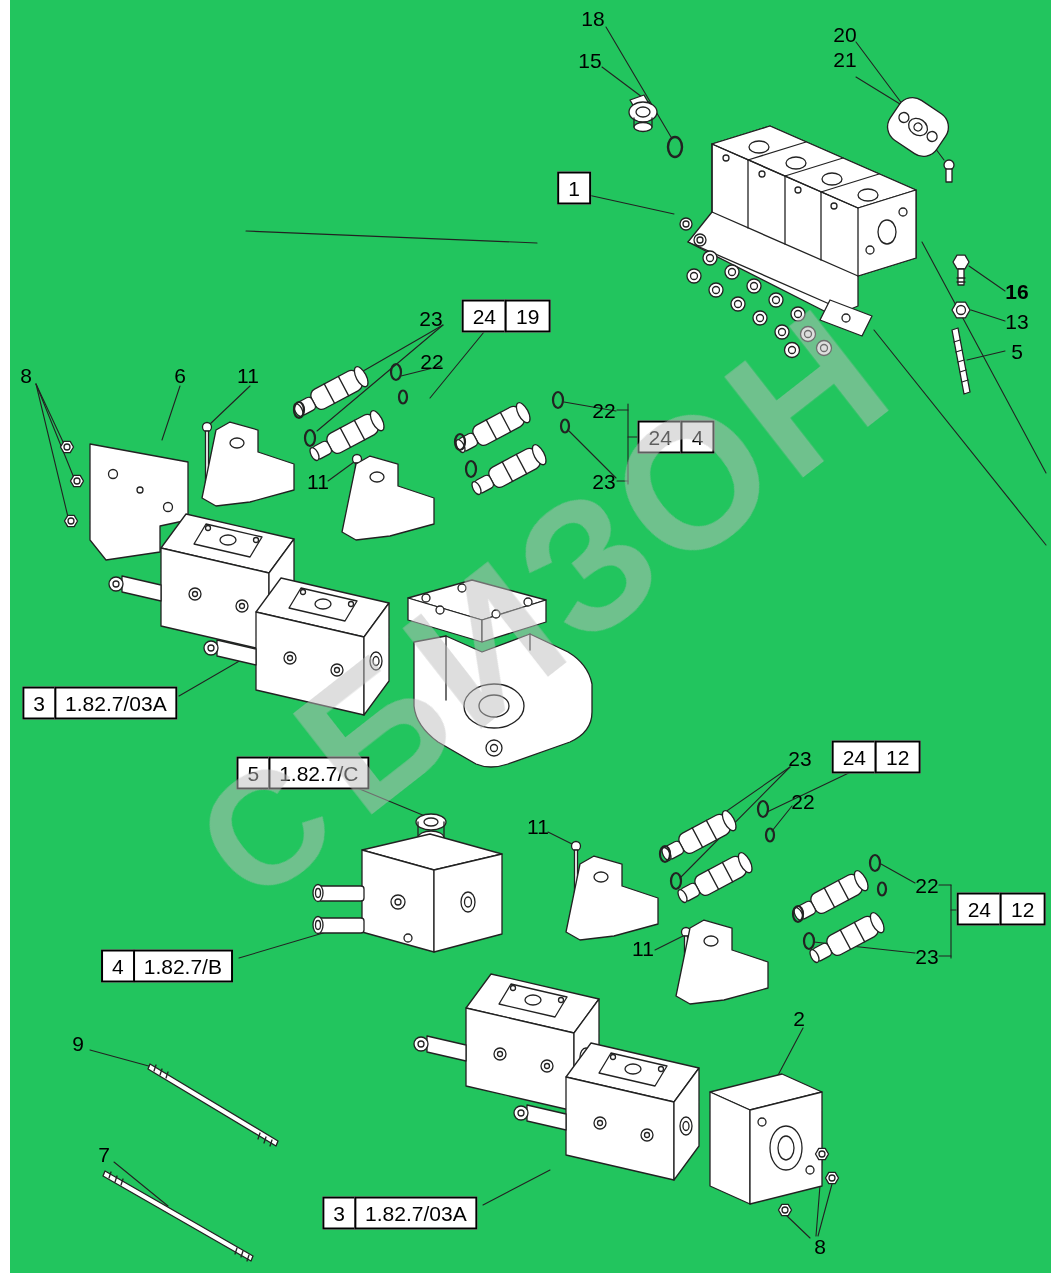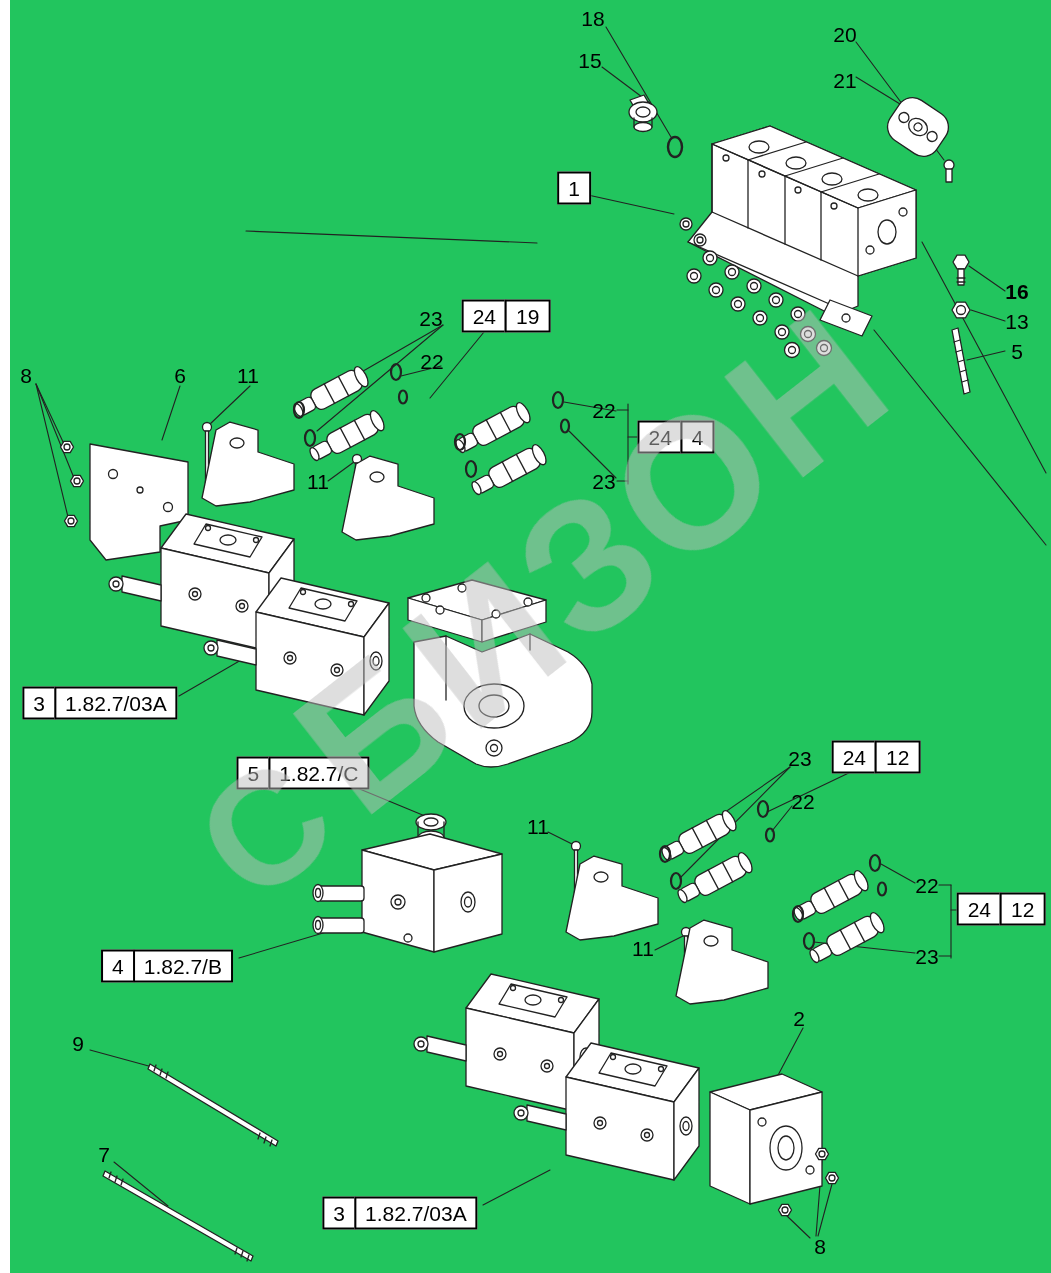--- a/index.html
+++ b/index.html
@@ -480,21 +480,21 @@
   <div class="callout-layer">
       <div class="callout" style="left: 583px; top: 18px;">
         <span class="seg">18</span>
       </div>
       <div class="callout" style="left: 580px; top: 60px;">
         <span class="seg">15</span>
       </div>
       <div class="callout" style="left: 835px; top: 34px;">
         <span class="seg">20</span>
       </div>
-      <div class="callout" style="left: 835px; top: 80px; align-items: flex-end;">
+      <div class="callout" style="left: 835px; top: 59px; align-items: flex-end;">
         <span class="seg">21</span>
       </div>
       <div class="callout boxed" style="left: 564px; top: 188px;">
         <span class="seg">1</span>
       </div>
       <div class="callout" style="left: 1007px; top: 291px; font-weight: bold;">
         <span class="seg">16</span>
       </div>
       <div class="callout" style="left: 1007px; top: 321px;">
         <span class="seg">13</span>

